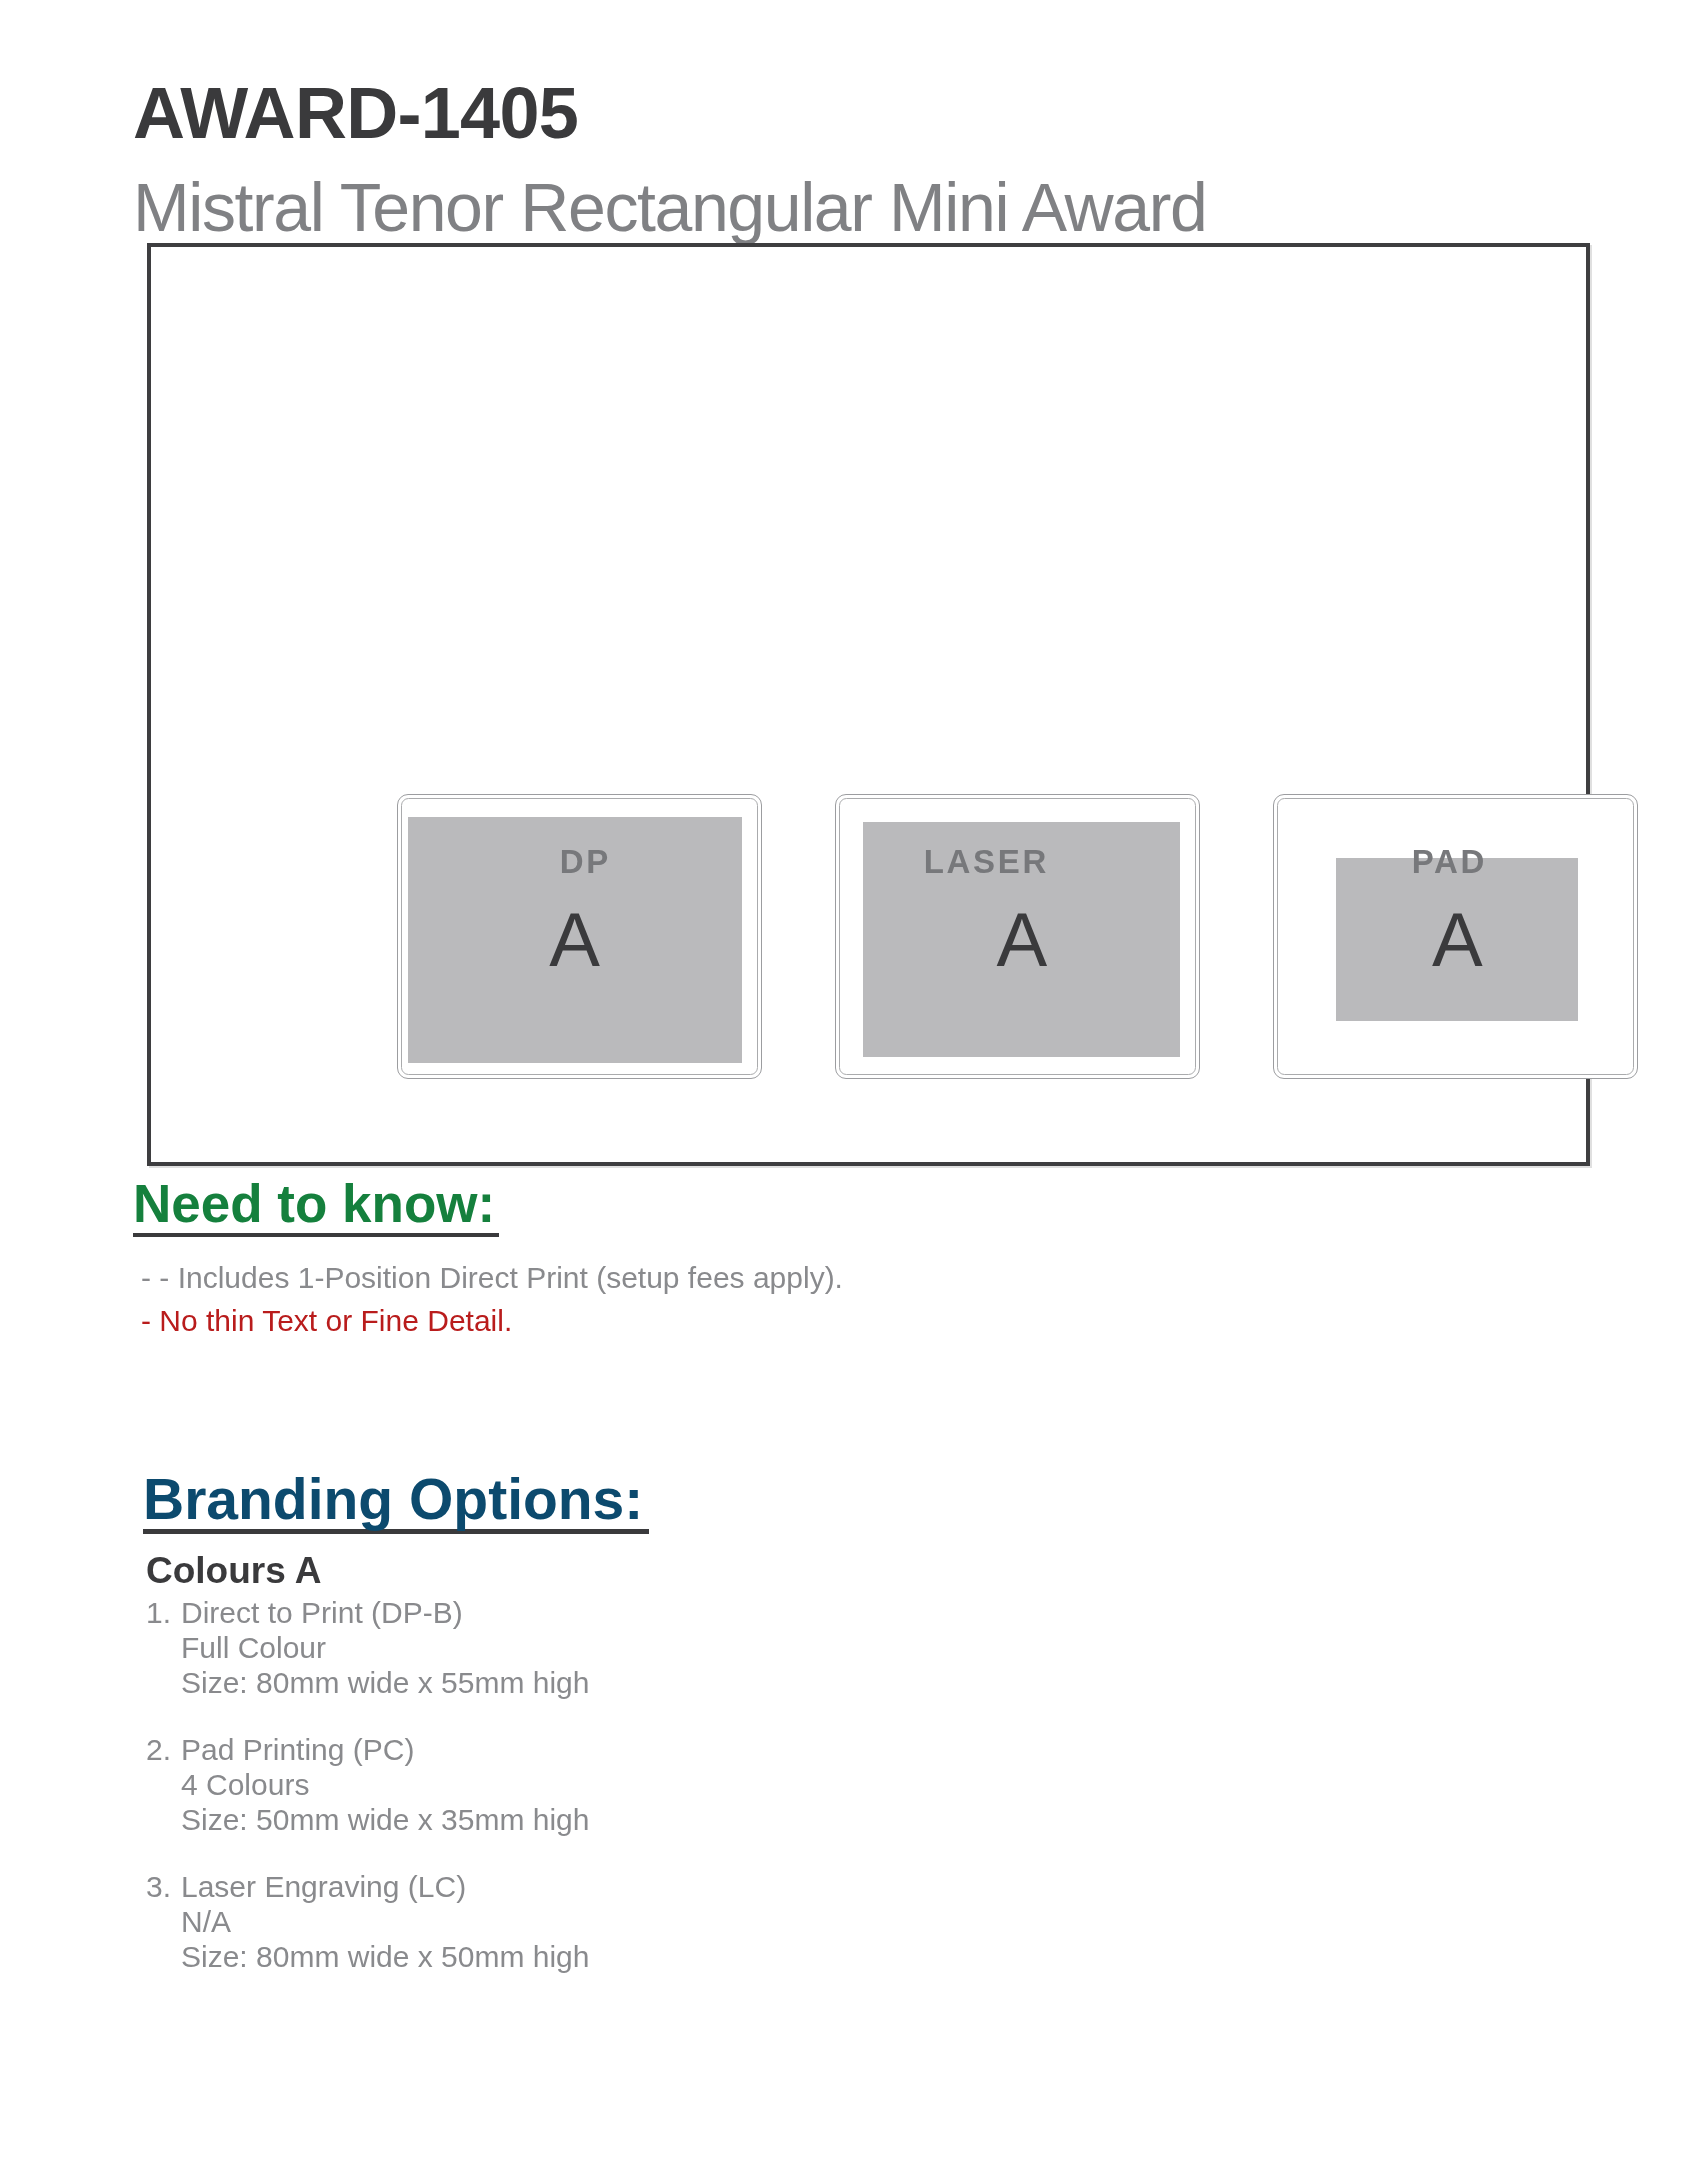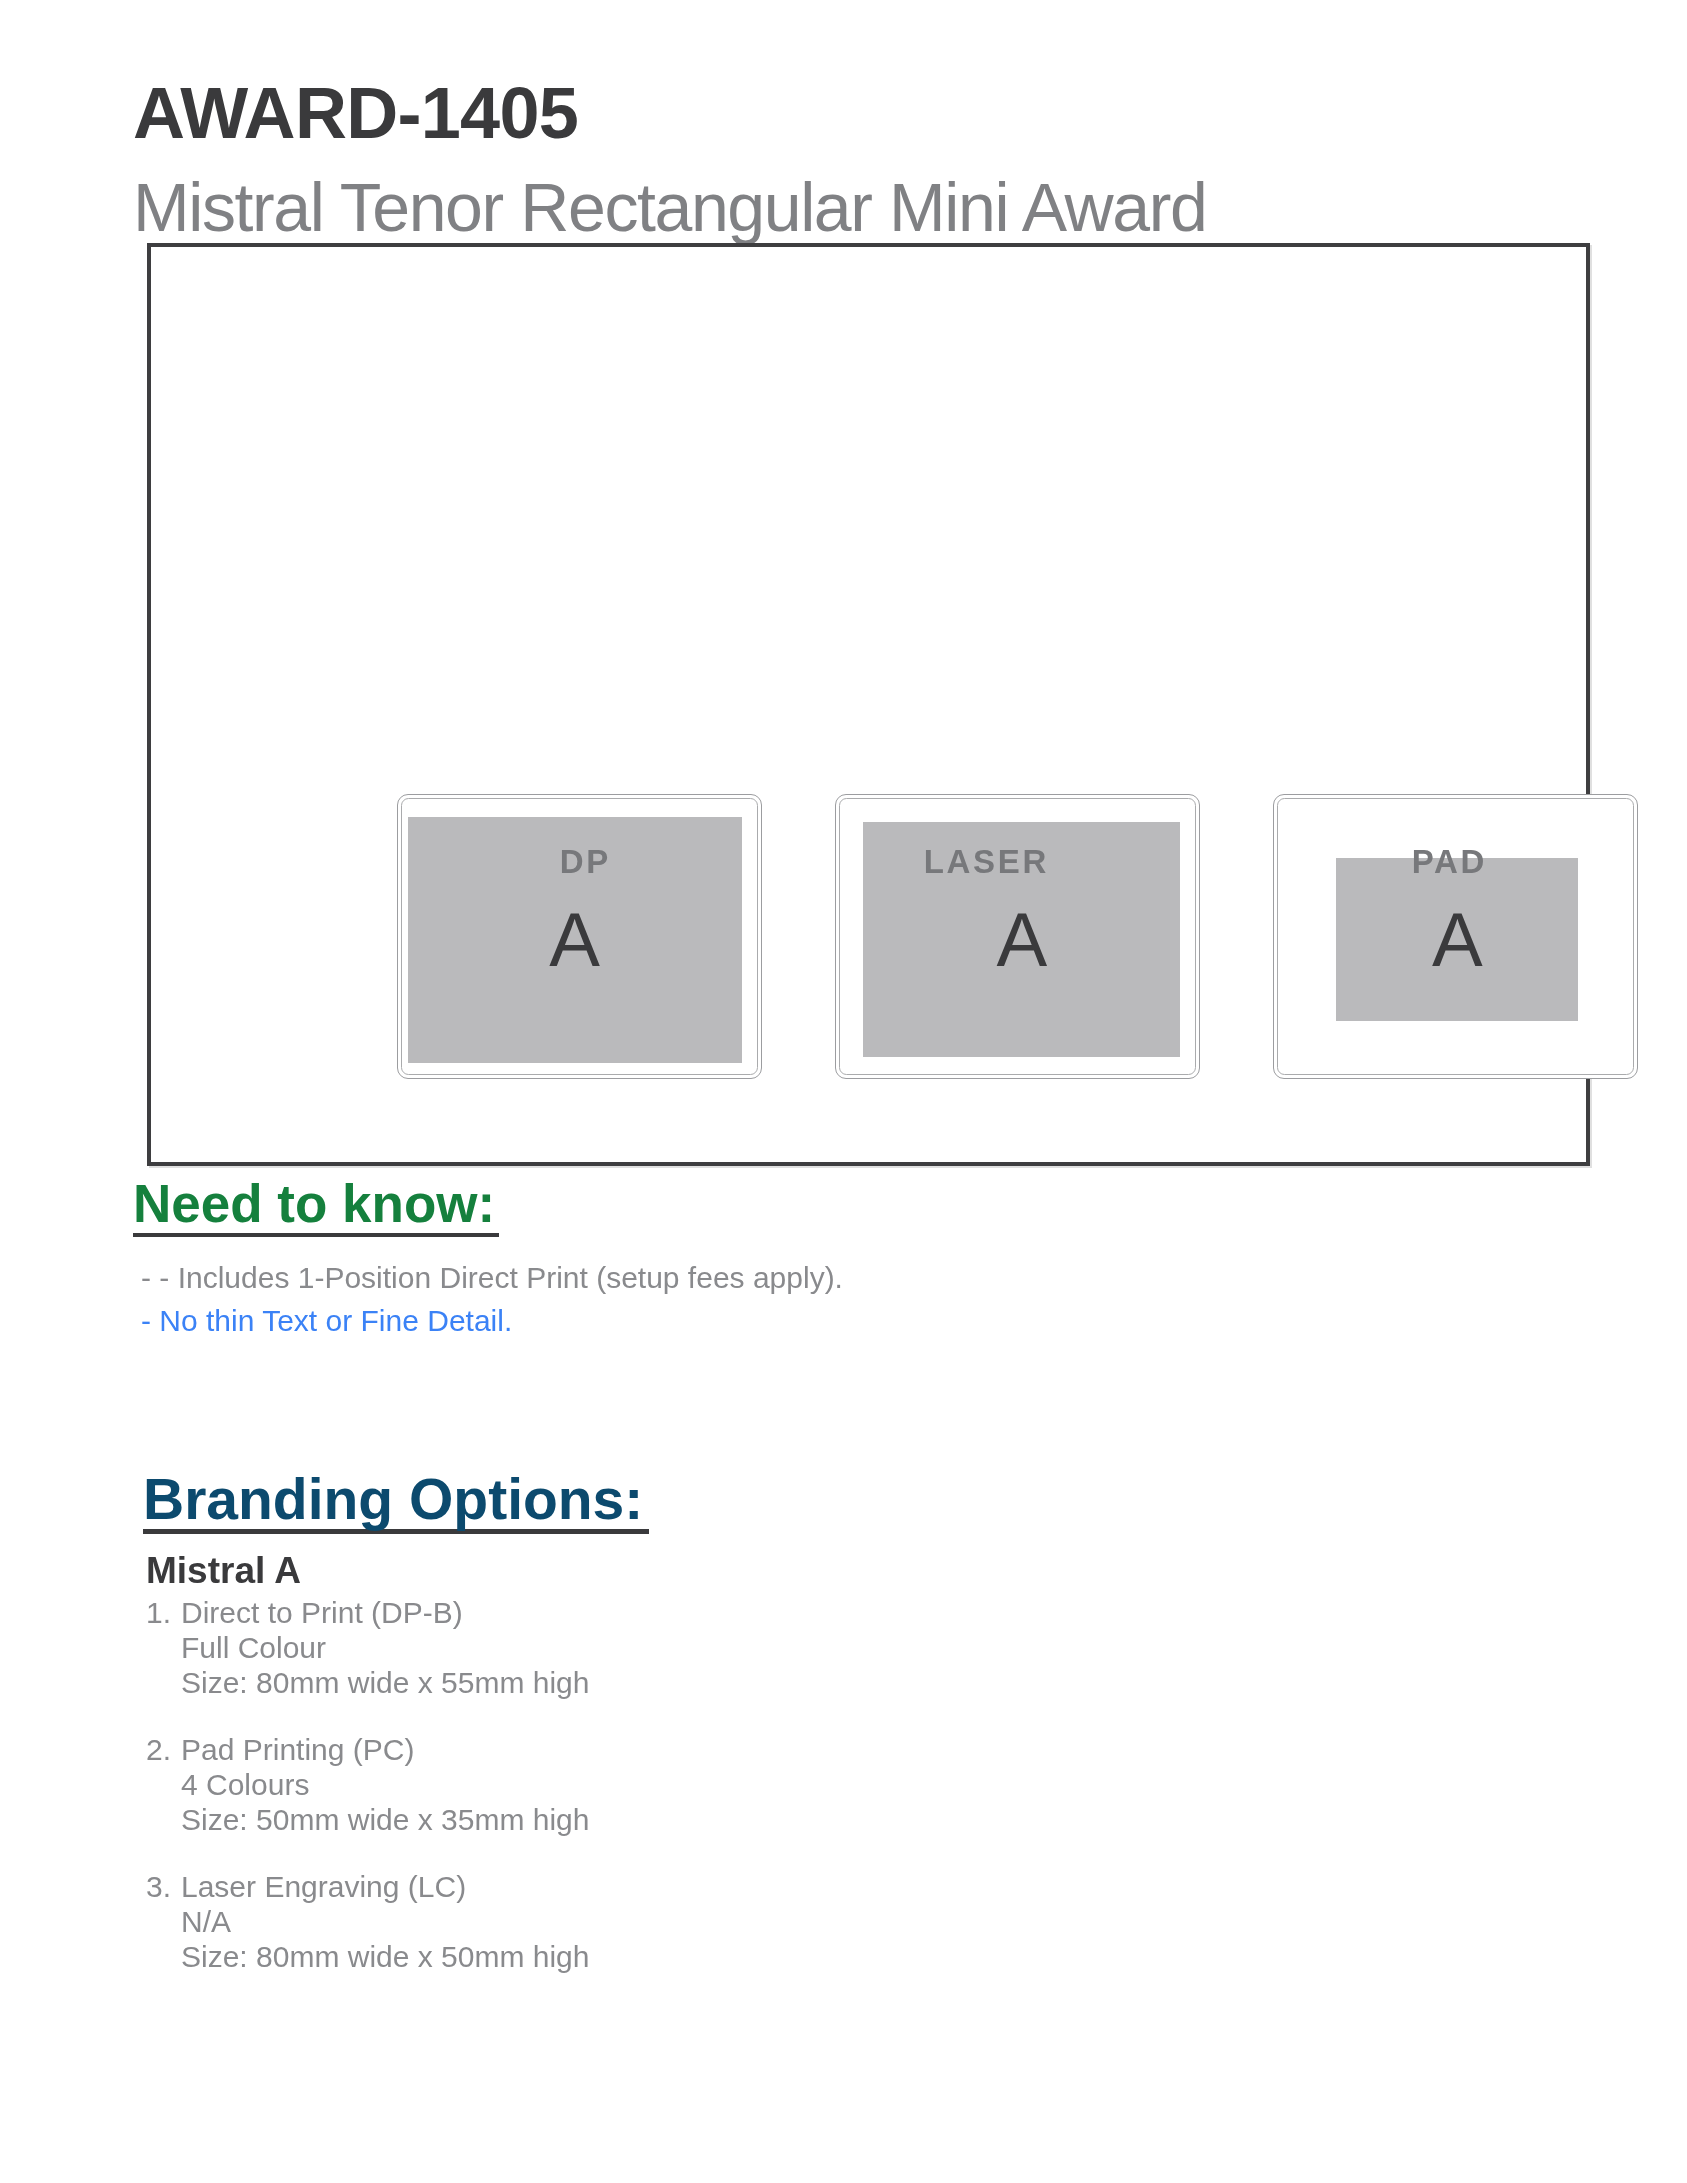--- a/index.html
+++ b/index.html
@@ -68,21 +68,21 @@
     font-size:53px; font-weight:bold; line-height:1;
     color:#15803d; margin:0; display:inline-block;
     border-bottom:4.8px solid #3a3a3c; padding-bottom:2.7px; padding-right:4.1px;
   }
   .notes {
     position:absolute; left:133px; top:1252px;
     font-size:30px; line-height:35px; margin:0;
   }
   .note { margin:8px; }
   .note.gray { color:#898a8d; }
-  .note.red  { color:#3b82f6; }
+  .note.red  { color:#b91c1c; }
 
   
   .branding-heading {
     position:absolute; left:143px; top:1471px;
     font-size:57px; font-weight:bold; line-height:1;
     color:#0c4a6e; margin:0; display:inline-block;
     border-bottom:5.4px solid #3a3a3c; padding-bottom:1.4px; padding-right:5.4px;
   }
   .position-heading {
     position:absolute; left:146px; top:1552px;
@@ -150,21 +150,21 @@
 
   <h3 class="need-heading">Need to know:</h3>
 
   <div class="notes">
     <p class="note gray">- - Includes 1-Position Direct Print (setup fees apply).</p>
     <p class="note red">- No thin Text or Fine Detail.</p>
   </div>
 
   <h3 class="branding-heading">Branding Options:</h3>
 
-  <h4 class="position-heading">Mistral A</h4>
+  <h4 class="position-heading">Colours A</h4>
 
   <ol class="branding-list">
 
     <li class="branding-item">
       <span class="item-number">1.</span>
       <span class="item-lines">
         <span class="item-line">Direct to Print (DP-B)</span>
         <span class="item-line">Full Colour</span>
         <span class="item-line">Size: 80mm wide x 55mm high</span>
       </span>

